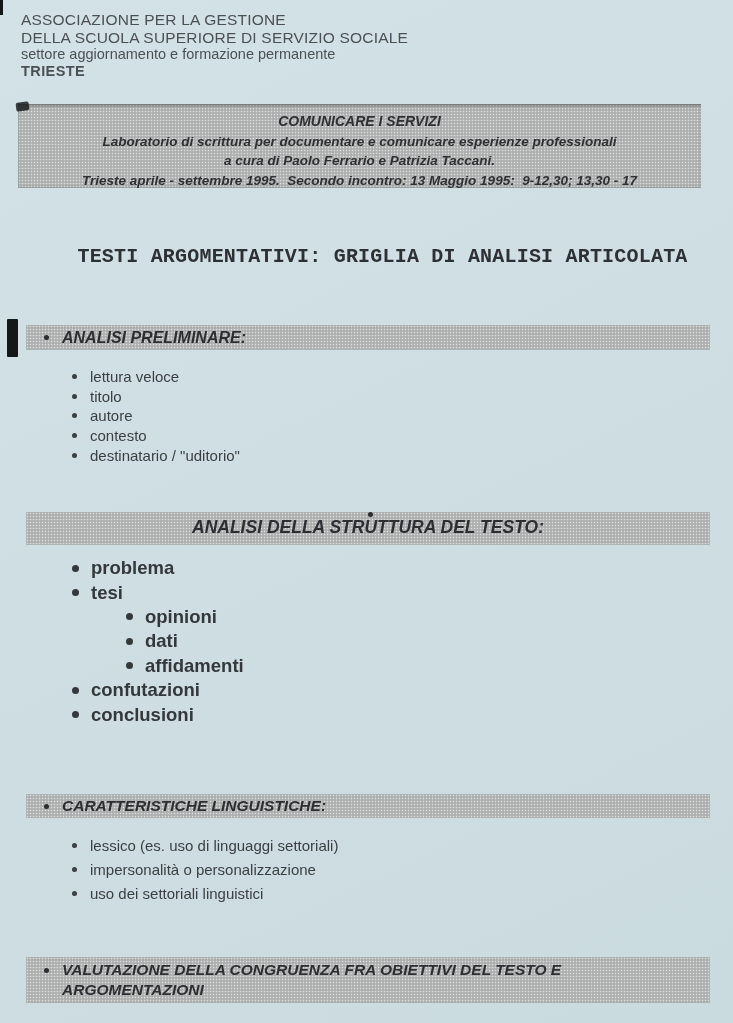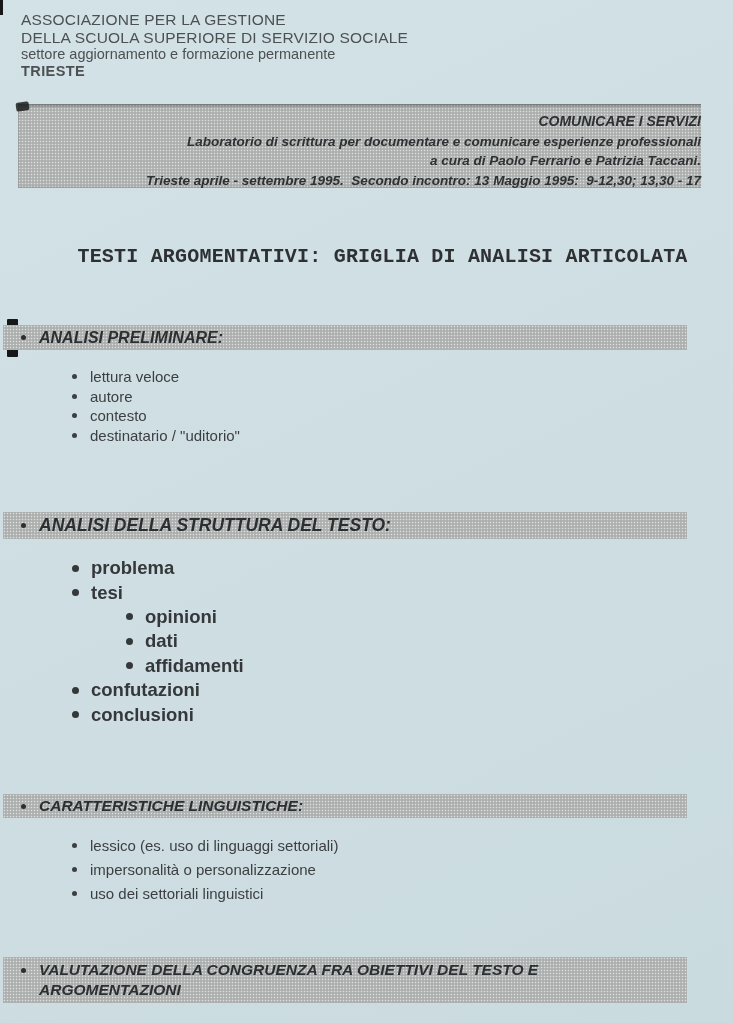--- a/index.html
+++ b/index.html
@@ -32,43 +32,43 @@
     background-position:0 0, 1.5px 1.5px;
   }
 
   
   .banner {
     position:absolute; top:104px; left:18px; width:683px; height:84px;
     padding-top:8px; text-align:center;
     font-style:italic; font-weight:bold; color:#2e3133;
     box-shadow: inset 0 3px 3px -1px rgba(40,46,46,.45), inset 0 -1px 2px rgba(40,46,46,.18);
   }
-  .banner-line  { font-size:13.5px; line-height:19.5px; white-space:pre-wrap;text-align:right; }
+  .banner-line  { font-size:13.5px; line-height:19.5px; white-space:pre-wrap; }
   .banner-title { font-size:14px; }
   .banner-smudge {
     position:absolute; top:-2px; left:-2px; width:13px; height:9px;
     background:#1c1e1e; opacity:.85; border-radius:2px; transform:rotate(-8deg);
   }
 
   
   .doc-title {
     position:absolute; top:245px; left:16px; width:100%;
     text-align:center; font-size:20px; font-weight:bold;
     letter-spacing:.2px; color:#2e3134;font-family:Liberation Mono, monospace;
   }
 
   
   .bar {
-    position:absolute; left:3px; width:684px;
+    position:absolute; left:26px; width:684px;
     display:flex; align-items:center;
     font-style:italic; font-weight:bold; color:#2c2f32;
   }
   .bar-dot { width:5px; height:5px; border-radius:50%; background:#2c2f32; margin:0 13px 0 18px; flex:none; }
   .bar1 { top:325px; height:25px; font-size:16px; }
-  .bar2 { top:512px; height:27px; font-size:17.5px; }
+  .bar2 { top:512px; height:33px; font-size:17.5px;flex-direction:column; }
   .bar3 { top:794px; height:24px; font-size:15.5px; }
   .bar4 { top:957px; height:46px; font-size:15.5px; line-height:20px; align-items:flex-start; padding-top:3px; }
   .bar4 .bar-dot { margin-top:8px; }
   .bar4 .bar-text { max-width:600px; }
 
   
   .list { position:absolute; list-style:none; color:#3c3f42; }
   .list li { display:flex; align-items:center; }
   .dot { border-radius:50%; background:#3c3f42; flex:none; }
   .d5 { width:5px; height:5px; margin-right:13px; }
@@ -113,20 +113,24 @@
     <span class="bar-dot"></span>
     <span class="bar-text">ANALISI PRELIMINARE:</span>
   </div>
   <ul class="list list1">
     <li>
         <span class="dot d5"></span>
         <span>lettura veloce</span>
       </li>
     <li>
         <span class="dot d5"></span>
+        <span>titolo</span>
+      </li>
+    <li>
+        <span class="dot d5"></span>
         <span>autore</span>
       </li>
     <li>
         <span class="dot d5"></span>
         <span>contesto</span>
       </li>
     <li>
         <span class="dot d5"></span>
         <span>destinatario / "uditorio"</span>
       </li>

